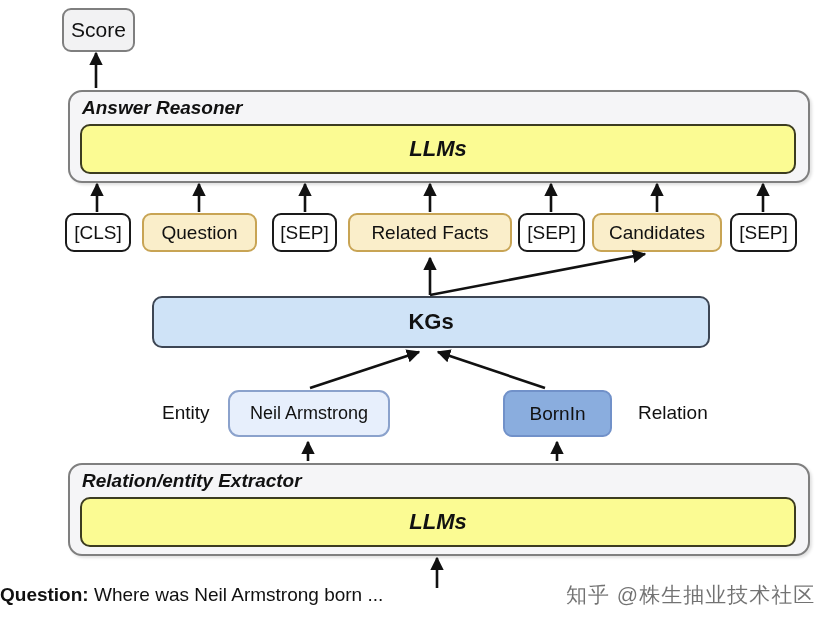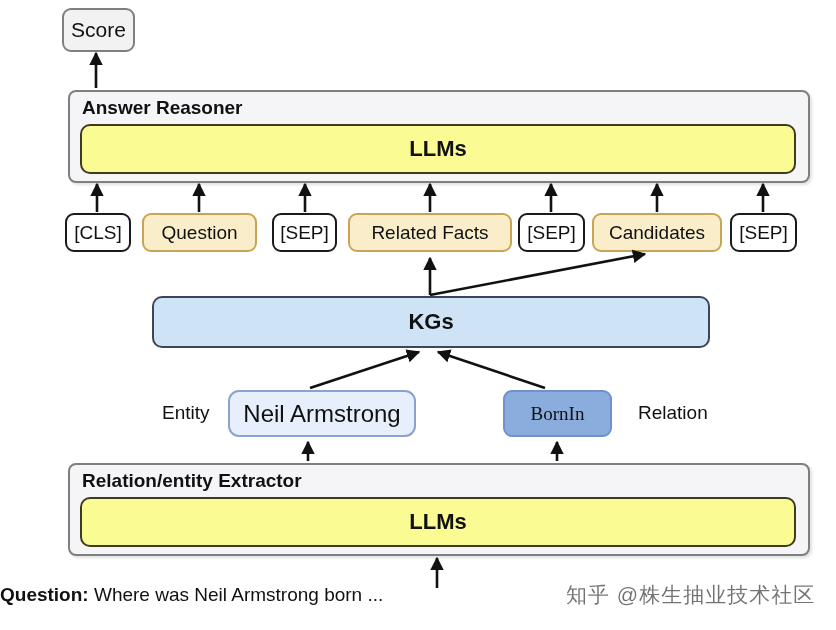--- a/index.html
+++ b/index.html
@@ -1,22 +1,23 @@
 <!DOCTYPE html>
 <html><head>
 <meta charset="utf-8">
 <style>
   html,body{margin:0;padding:0;background:#fff;}
   #stage{
     position:relative;width:836px;height:630px;background:#ffffff;
     font-family:"Liberation Sans",sans-serif;color:#111;overflow:hidden;
   }
   .panel{
-    position:absolute;background:#f5f5f7;border:2px solid #7f7f7f;border-radius:8px;
+    position:absolute;background:#f5f5f7;border:2px solid #7f7f7f;border-radius:14px;
     box-shadow:2px 2px 3px rgba(0,0,0,0.12);
+    font-style:italic;
   }
   .panel-title{
     position:absolute;left:12px;top:5px;font-size:19px;font-weight:bold;white-space:nowrap;
   }
   .llms-bar{
     position:absolute;left:10px;top:32px;width:712px;height:46px;background:#fbfb93;
     border:2px solid #3c3c20;border-radius:10px;display:flex;align-items:center;justify-content:center;
     font-size:22px;font-weight:bold;
   }
   .score-box{
@@ -28,28 +29,28 @@
     position:absolute;top:213px;height:39px;box-sizing:border-box;display:flex;align-items:center;justify-content:center;
     font-size:19px;white-space:nowrap;background:#ffffff;border:2.5px solid #1a1a1a;border-radius:9px;
   }
   .token.cream{background:#faeeca;border:2px solid #c8a454;}
   .kgs-box{
     position:absolute;left:152px;top:296px;width:558px;height:52px;background:#cfe3f7;
     border:2.5px solid #3d4654;border-radius:10px;display:flex;align-items:center;justify-content:center;
     font-size:22px;font-weight:bold;box-sizing:border-box;
   }
   .entity-box{
-    position:absolute;left:228px;top:390px;width:188px;height:47px;background:#e7effc;
+    position:absolute;left:228px;top:390px;width:162px;height:47px;background:#e7effc;
     border:2px solid #8ba2cc;border-radius:11px;display:flex;align-items:center;justify-content:center;
-    font-size:24px;box-sizing:border-box;
+    font-size:18px;box-sizing:border-box;
   }
   .relation-box{
     position:absolute;left:503px;top:390px;width:109px;height:47px;background:#8aadde;
     border:2px solid #7191c9;border-radius:9px;display:flex;align-items:center;justify-content:center;
-    font-size:19px;box-sizing:border-box;font-family:Liberation Serif, serif;
+    font-size:19px;box-sizing:border-box;
   }
   .side-label{position:absolute;font-size:19px;white-space:nowrap;margin-left:12px;}
   .retrieve-label{
     position:absolute;left:180px;top:263px;width:240px;text-align:right;font-size:19px;white-space:nowrap;
   }
   .question-line{
     position:absolute;left:0;top:584px;width:836px;text-align:left;font-size:19px;white-space:nowrap;
   }
   .question-line b{font-weight:bold;}
   .watermark{

